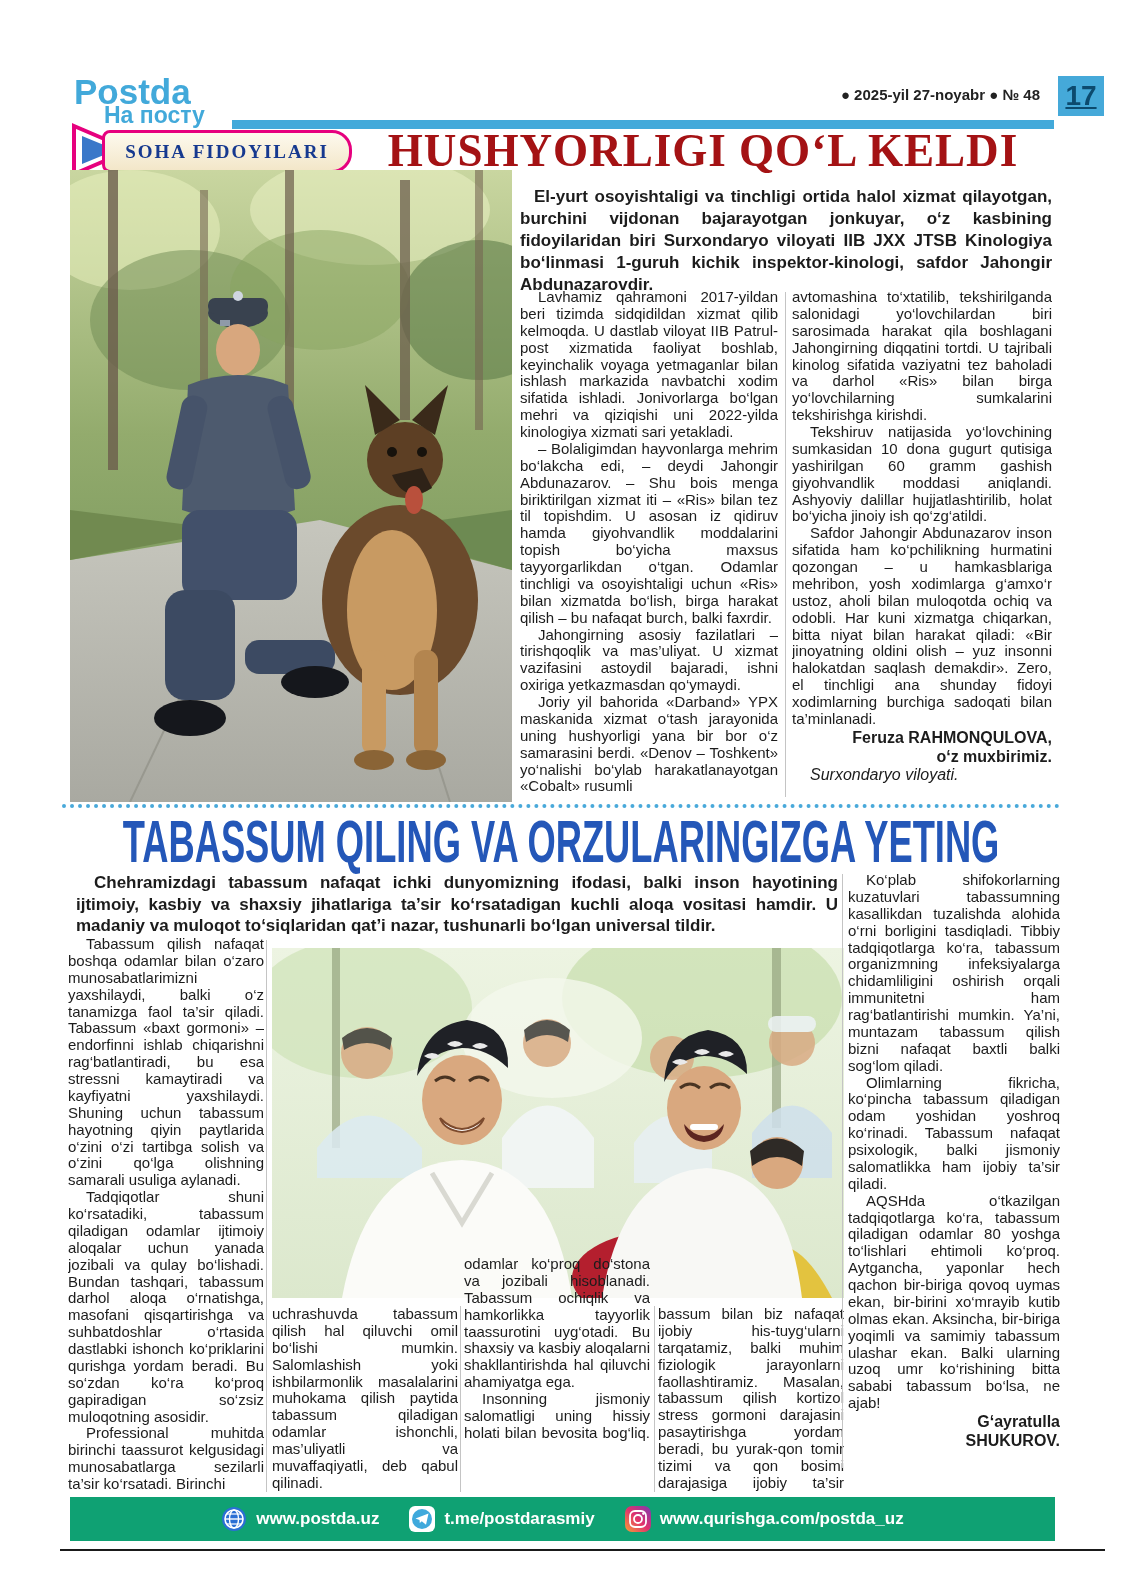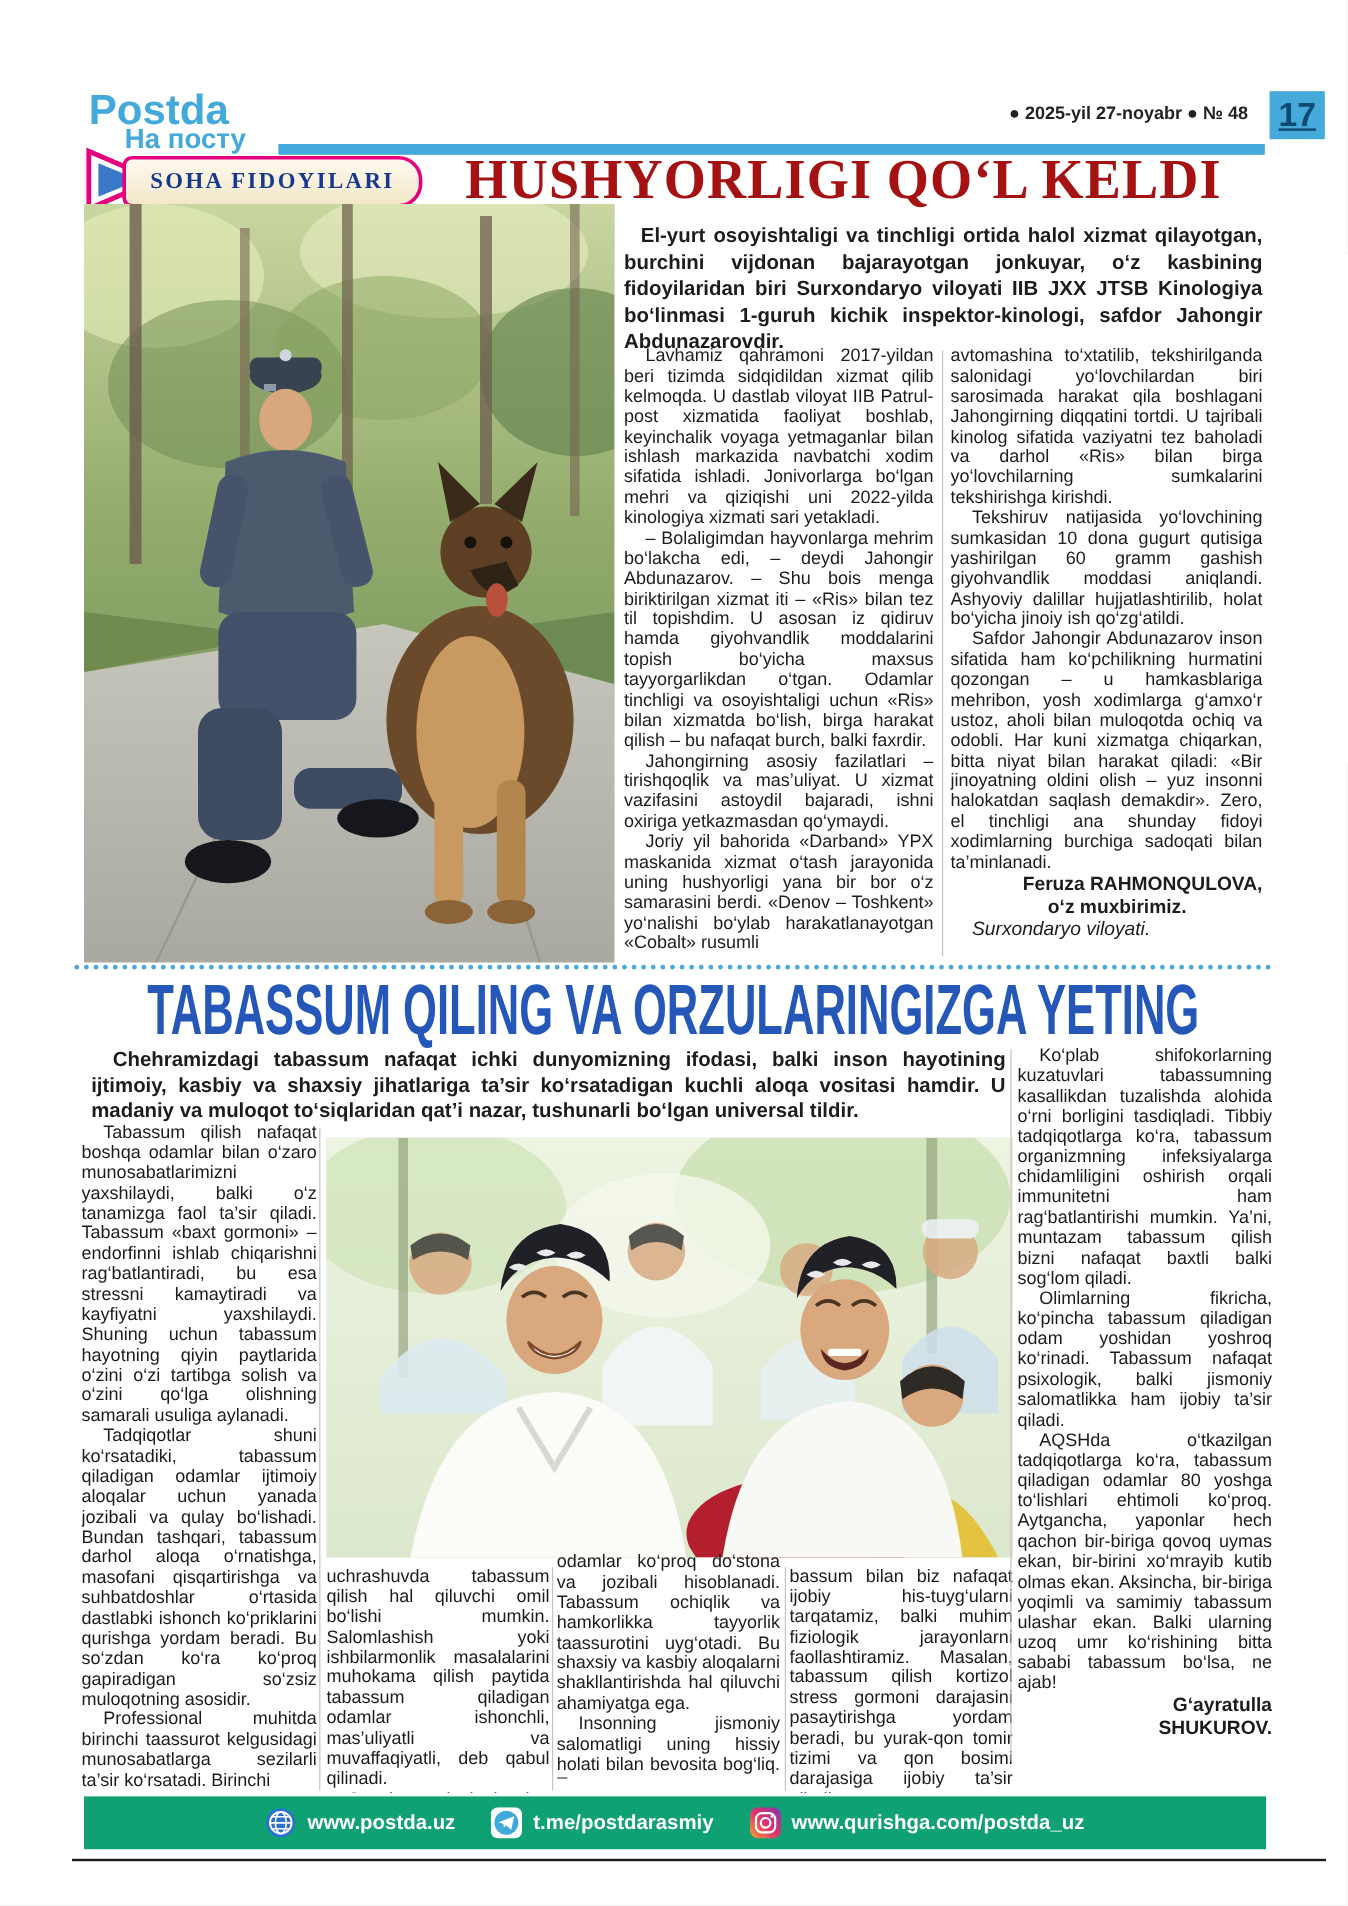--- a/index.html
+++ b/index.html
@@ -41,21 +41,21 @@
 
   
   .a2-headline{left:110px;top:810px;width:902px;height:62px;display:flex;align-items:center;justify-content:center;}
   .a2-headline span{font-size:55px;font-weight:bold;color:#2457b8;letter-spacing:0px;white-space:nowrap;
                     transform:scaleX(.66) scaleY(1.08);transform-origin:center;}
   .a2-lead{left:76px;top:872px;width:762px;font-size:17px;font-weight:bold;line-height:1.27;
            text-align:justify;text-indent:18px;}
   .a2-col1{left:68px;top:936px;width:196px;height:556px;}
   .a2-photo{left:272px;top:948px;width:572px;height:350px;overflow:hidden;background:#dfe9d2;}
   .a2-col2{left:272px;top:1306px;width:186px;height:188px;}
-  .a2-col3{left:464px;top:1294px;width:186px;height:188px;}
+  .a2-col3{left:464px;top:1256px;width:186px;height:188px;}
   .a2-col4{left:658px;top:1306px;width:186px;height:188px;}
   .a2-col5{left:848px;top:872px;width:212px;height:600px;}
   .byline2{margin-top:6px;text-align:right;font-weight:bold;font-size:16px;line-height:1.2;text-indent:0;}
 
   
   .footer-bar{left:70px;top:1497px;width:985px;height:44px;background:#0fa173;display:flex;
               align-items:center;justify-content:center;gap:30px;}
   .f-item{display:flex;align-items:center;gap:9px;color:#fff;font-weight:bold;font-size:17px;cursor:pointer;}
   .bottom-rule{left:60px;top:1549px;width:1045px;height:2px;background:#1a1a1a;}
 </style>
@@ -149,21 +149,21 @@
     <p>– Bolaligimdan hayvonlarga mehrim bo‘lakcha edi, – deydi Jahongir Abdunazarov. – Shu bois menga biriktirilgan xizmat iti – «Ris» bilan tez til topishdim. U asosan iz qidiruv hamda giyohvandlik moddalarini topish bo‘yicha maxsus tayyorgarlikdan o‘tgan. Odamlar tinchligi va osoyishtaligi uchun «Ris» bilan xizmatda bo‘lish, birga harakat qilish – bu nafaqat burch, balki faxrdir.</p>
     <p>Jahongirning asosiy fazilatlari – tirishqoqlik va mas’uliyat. U xizmat vazifasini astoydil bajaradi, ishni oxiriga yetkazmasdan qo‘ymaydi.</p>
     <p>Joriy yil bahorida «Darband» YPX maskanida xizmat o‘tash jarayonida uning hushyorligi yana bir bor o‘z samarasini berdi. «Denov – Toshkent» yo‘nalishi bo‘ylab harakatlanayotgan «Cobalt» rusumli</p>
   </div>
   <div class="abs vrule" style="left:785px;top:292px;height:505px;"></div>
   <div class="abs newscol a1-col2">
     <p class="noind">avtomashina to‘xtatilib, tekshirilganda salonidagi yo‘lovchilardan biri sarosimada harakat qila boshlagani Jahongirning diqqatini tortdi. U tajribali kinolog sifatida vaziyatni tez baholadi va darhol «Ris» bilan birga yo‘lovchilarning sumkalarini tekshirishga kirishdi.</p>
     <p>Tekshiruv natijasida yo‘lovchining sumkasidan 10 dona gugurt qutisiga yashirilgan 60 gramm gashish giyohvandlik moddasi aniqlandi. Ashyoviy dalillar hujjatlashtirilib, holat bo‘yicha jinoiy ish qo‘zg‘atildi.</p>
     <p>Safdor Jahongir Abdunazarov inson sifatida ham ko‘pchilikning hurmatini qozongan – u hamkasblariga mehribon, yosh xodimlarga g‘amxo‘r ustoz, aholi bilan muloqotda ochiq va odobli. Har kuni xizmatga chiqarkan, bitta niyat bilan harakat qiladi: «Bir jinoyatning oldini olish – yuz insonni halokatdan saqlash demakdir». Zero, el tinchligi ana shunday fidoyi xodimlarning burchiga sadoqati bilan ta’minlanadi.</p>
     <p class="byline1">Feruza RAHMONQULOVA,</p>
-    <p class="byline1" style="margin-top:0;text-align:center;">o‘z muxbirimiz.</p>
+    <p class="byline1" style="margin-top:0;">o‘z muxbirimiz.</p>
     <p class="byline-region">Surxondaryo viloyati.</p>
   </div>
 
   <div class="abs dotted-sep"></div>
 
   <div class="abs a2-headline">
     <span>TABASSUM QILING VA ORZULARINGIZGA YETING</span>
   </div>
   <div class="abs a2-lead">Chehramizdagi tabassum nafaqat ichki dunyomizning ifodasi, balki inson hayotining ijtimoiy, kasbiy va shaxsiy jihatlariga ta’sir ko‘rsatadigan kuchli aloqa vositasi hamdir. U madaniy va muloqot to‘siqlaridan qat’i nazar, tushunarli bo‘lgan universal tildir.</div>
 

